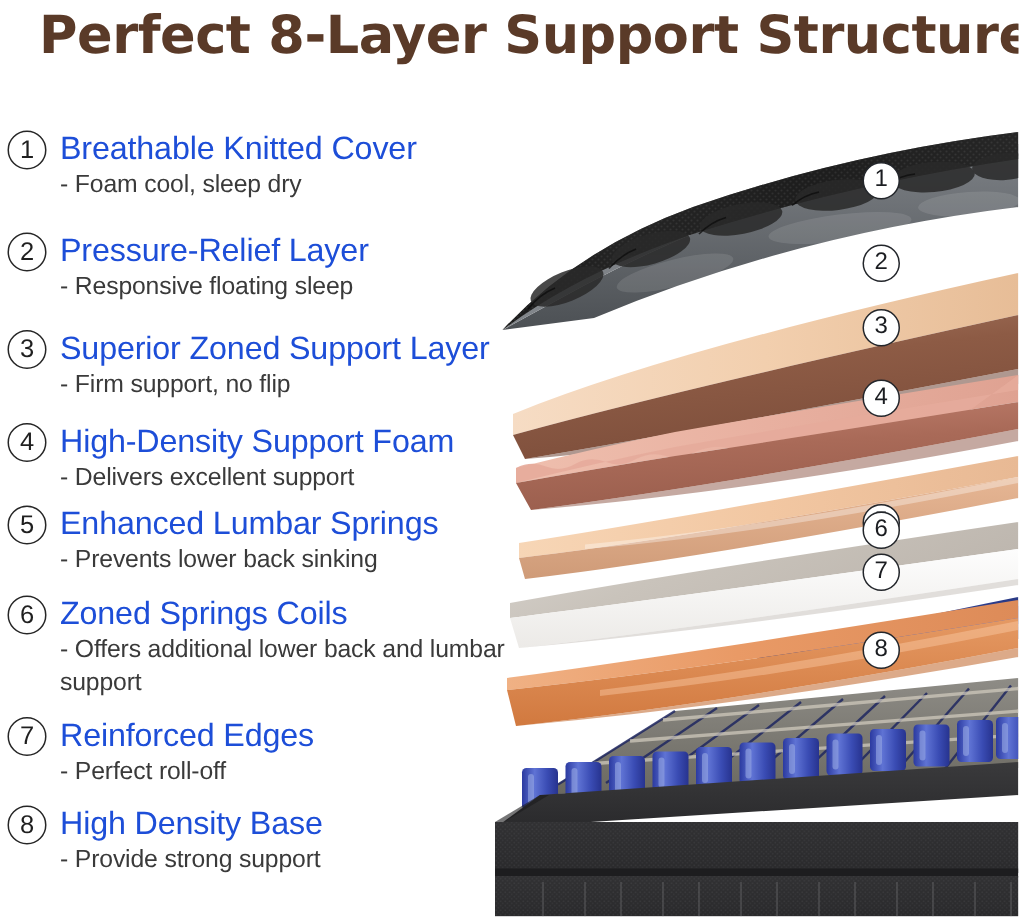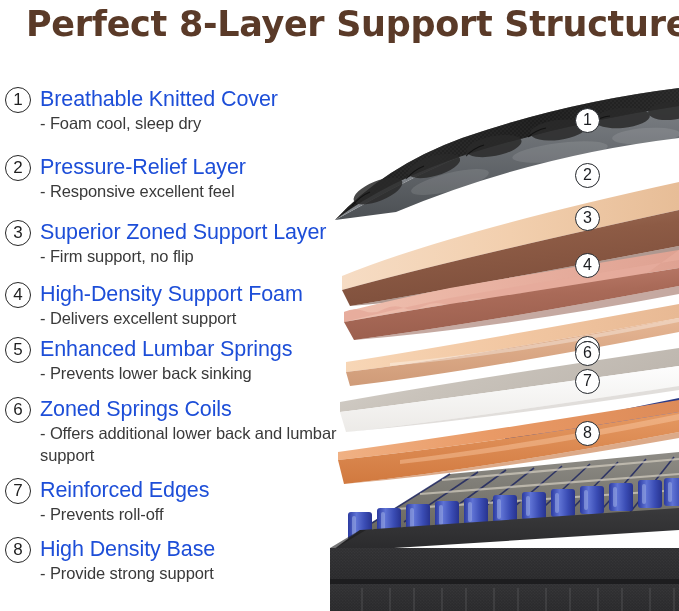--- a/index.html
+++ b/index.html
@@ -387,21 +387,21 @@
 
 <div id="feature-list">
     <div class="feature-item" style="top: 7px;">
       <div class="feature-num">1</div>
       <div class="feature-title">Breathable Knitted Cover</div>
       <div class="feature-sub">- Foam cool, sleep dry</div>
     </div>
     <div class="feature-item" style="top: 75px;">
       <div class="feature-num">2</div>
       <div class="feature-title">Pressure-Relief Layer</div>
-      <div class="feature-sub">- Responsive excellent feel</div>
+      <div class="feature-sub">- Responsive floating sleep</div>
     </div>
     <div class="feature-item" style="top: 140px;">
       <div class="feature-num">3</div>
       <div class="feature-title">Superior Zoned Support Layer</div>
       <div class="feature-sub">- Firm support, no flip</div>
     </div>
     <div class="feature-item" style="top: 202px;">
       <div class="feature-num">4</div>
       <div class="feature-title">High-Density Support Foam</div>
       <div class="feature-sub">- Delivers excellent support</div>
@@ -412,21 +412,21 @@
       <div class="feature-sub">- Prevents lower back sinking</div>
     </div>
     <div class="feature-item" style="top: 317px;">
       <div class="feature-num">6</div>
       <div class="feature-title">Zoned Springs Coils</div>
       <div class="feature-sub">- Offers additional lower back and lumbar support</div>
     </div>
     <div class="feature-item" style="top: 398px;">
       <div class="feature-num">7</div>
       <div class="feature-title">Reinforced Edges</div>
-      <div class="feature-sub">- Prevents roll-off</div>
+      <div class="feature-sub">- Perfect roll-off</div>
     </div>
     <div class="feature-item" style="top: 457px;">
       <div class="feature-num">8</div>
       <div class="feature-title">High Density Base</div>
       <div class="feature-sub">- Provide strong support</div>
     </div>
   </div>
 
 <div id="badge-layer">
     <div class="layer-badge" style="left: 575px; top: 108px;">1</div>

